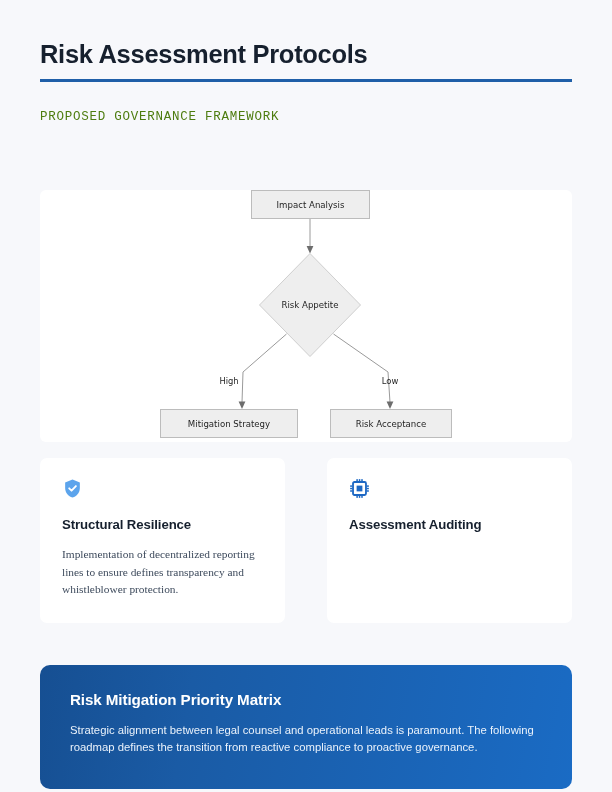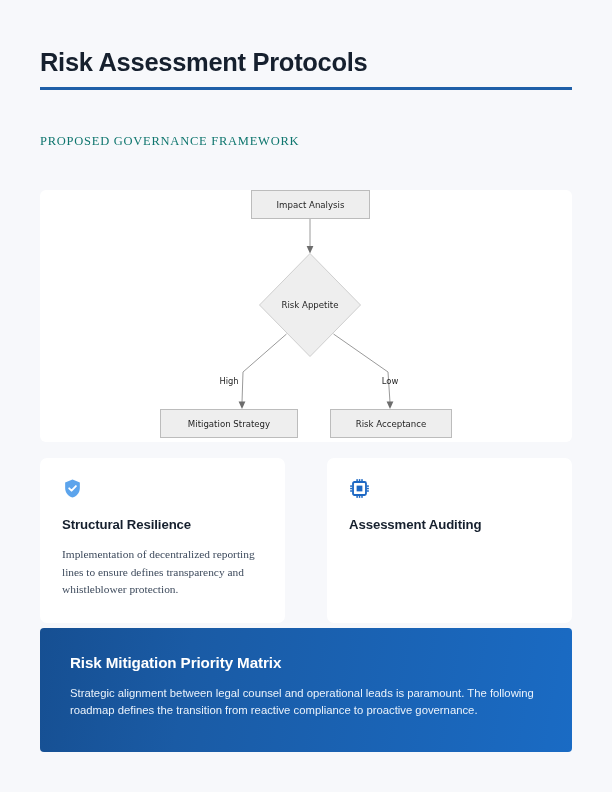--- a/index.html
+++ b/index.html
@@ -14,21 +14,21 @@
     -webkit-font-smoothing: antialiased;
     overflow: hidden;
     position: relative;
   }
 
   .page {
     position: relative;
     width: 612px;
     height: 792px;
     box-sizing: border-box;
-    padding: 12px 40px;
+    padding: 4px 40px;
   }
 
   
   .header {
     padding-top: 36px;
   }
   .page-title {
     font-family: "Liberation Sans", sans-serif;
     font-size: 25.5px;
     font-weight: bold;
@@ -37,25 +37,25 @@
     line-height: 1.15;
     margin: 0;
   }
   .title-rule {
     margin-top: 10px;
     height: 3px;
     background: #1f5fa8;
     width: 532px;
   }
   .subtitle {
-    margin-top: 44px;
-    font-family: Liberation Serif, serif;
+    margin-top: 28px;
+    font-family: Liberation Mono, monospace;
     font-size: 12.5px;
     letter-spacing: 0.75px;
-    color: #0f766e;
+    color: #4d7c0f;
     text-transform: uppercase;
   }
 
   
   .diagram-panel {
     position: absolute;
     left: 40px;
     top: 190px;
     width: 532px;
     height: 252px;
@@ -138,25 +138,25 @@
     font-size: 11.4px;
     line-height: 1.55;
     color: #3d4a5c;
     margin: 0;
   }
 
   
   .banner {
     position: absolute;
     left: 40px;
-    top: 628px;
+    top: 665px;
     width: 532px;
     height: 124px;
     box-sizing: border-box;
-    border-radius: 4px;
+    border-radius: 10px;
     background: linear-gradient(100deg, #164f92 0%, #1a5ba5 28%, #1a6bc4 100%);
     padding: 26px 30px 0 30px;
   }
   .banner-title {
     font-family: "Liberation Sans", sans-serif;
     font-size: 15.2px;
     font-weight: bold;
     color: #ffffff;
     margin: 0 0 14px 0;
     letter-spacing: -0.1px;

